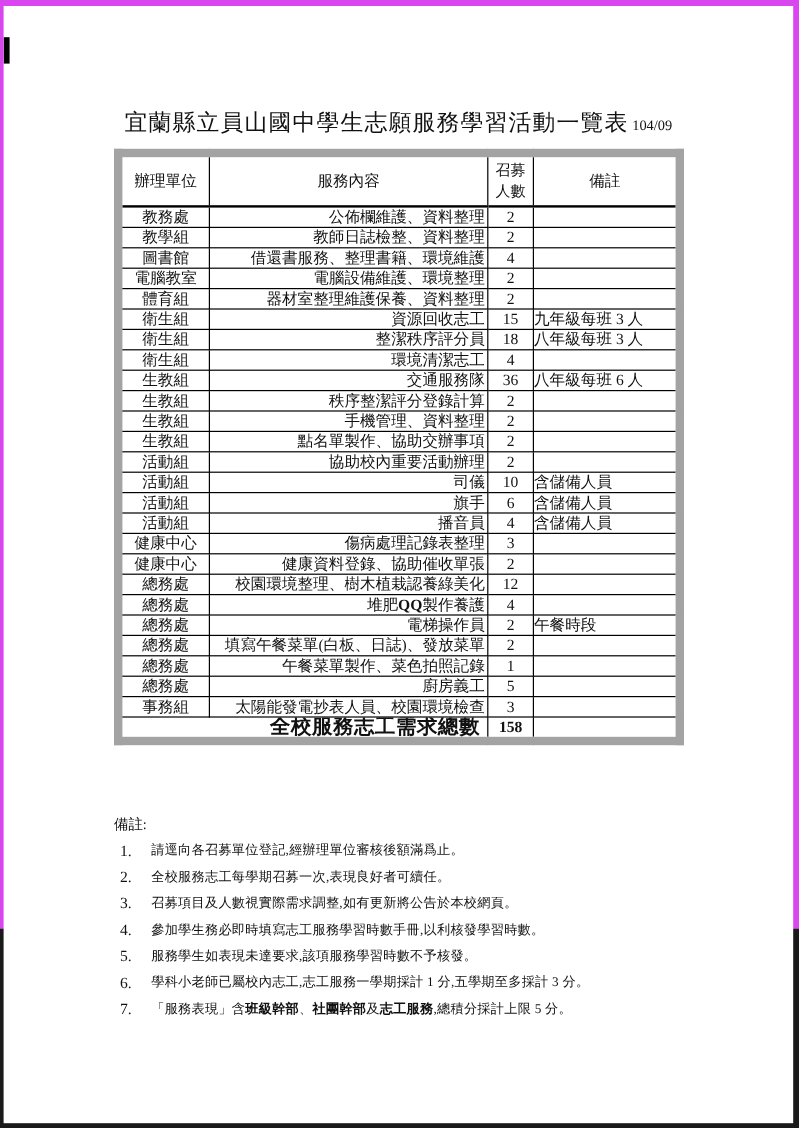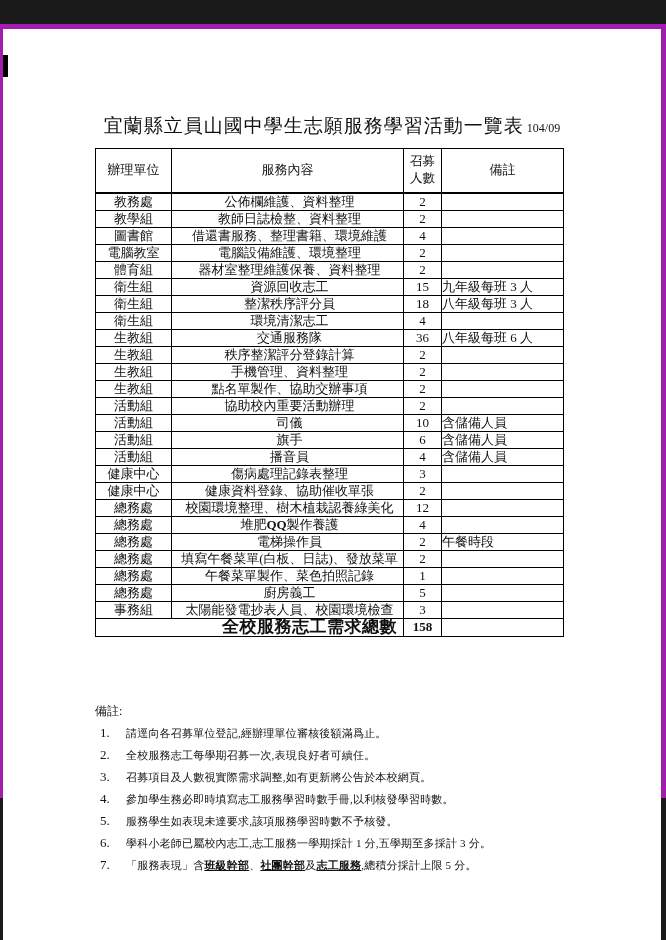--- a/index.html
+++ b/index.html
@@ -4,22 +4,21 @@
 <style>
   * { margin:0; padding:0; box-sizing:border-box; }
   html,body { width:666px; height:940px; }
   body {
     font-family: "Liberation Serif", "DejaVu Serif", serif;
     background:#1a1a1a;
     position:relative;
   }
   .frame {
     position:absolute; left:0; top:0; width:666px; height:774px;
-    background:#a21caf;
-    margin-top:24px;
+    background:#d946ef;
   }
   .page {
     position:absolute; left:3px; top:5px; width:658px; height:931px;
     background:#ffffff; overflow:hidden;
   }
   .scan-artifact {
     position:absolute; left:0; top:26px; width:5px; height:22px;
     background:#000;
   }
   .title-wrap {
@@ -28,52 +27,52 @@
   }
   .title {
     font-size:19px; letter-spacing:1px; color:#111;
   }
   .title-suffix {
     font-size:12px; letter-spacing:0; color:#111; margin-left:3px;
   }
   table.svc-table {
     position:absolute; left:92px; top:119px; width:468px;
     border-collapse:collapse; table-layout:fixed;
-    border:1px solid #a3a3a3;
+    border:7px solid #a3a3a3;
     color:#111;
   }
   .svc-table th, .svc-table td {
     border:1px solid #000;
     font-size:13px; line-height:16px;
     font-weight:normal;
     padding:0;
     overflow:hidden;
   }
   .svc-table thead th { height:44px; border-bottom:2px solid #000; text-align:center; vertical-align:middle; }
   .svc-table th.h-count { font-size:12.5px; line-height:17px; }
   .svc-table tbody td { height:16.5px; }
   .svc-table td.c-unit  { text-align:center; }
-  .svc-table td.c-content { text-align:center; padding-left:6px; padding-right:2px; line-height:15px; }
+  .svc-table td.c-content { text-align:right; padding-left:6px; padding-right:2px; line-height:15px; }
   .svc-table td.c-count { text-align:center; }
   .svc-table td.c-remark { text-align:left; }
   .svc-table tr.total-row td { height:18px; font-weight:bold; }
   .svc-table td.total-label { text-align:right; padding-right:6px; font-size:17px; letter-spacing:0.5px; }
   .svc-table td.c-content b { font-weight:bold; }
   .notes-label {
     position:absolute; left:92px; top:674px;
     font-size:12px; color:#111;
   }
   .notes {
     position:absolute; left:97px; top:696px; width:478px;
     color:#111;
   }
   .note-row { display:flex; margin-bottom:5.5px; }
   .note-num { width:26px; flex:0 0 26px; font-size:13px; }
   .note-text { flex:1; font-size:11px; line-height:16.5px; letter-spacing:0.2px; white-space:nowrap; }
-  .note-text .em { font-weight:bold; text-decoration:underline; }
+  .note-text .em { font-weight:bold; }
 </style>
 </head>
 <body>
 
 <div class="frame">
   <div class="page">
 
     <div class="scan-artifact"></div>
 
     <div class="title-wrap">

